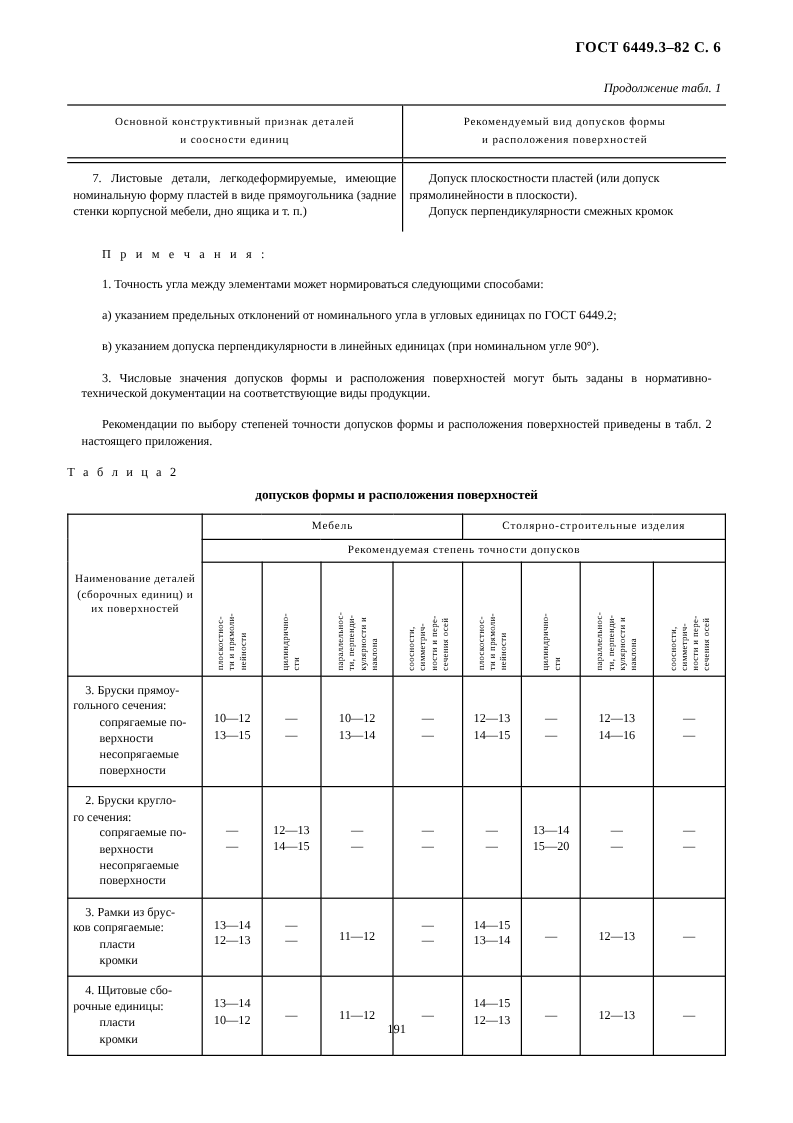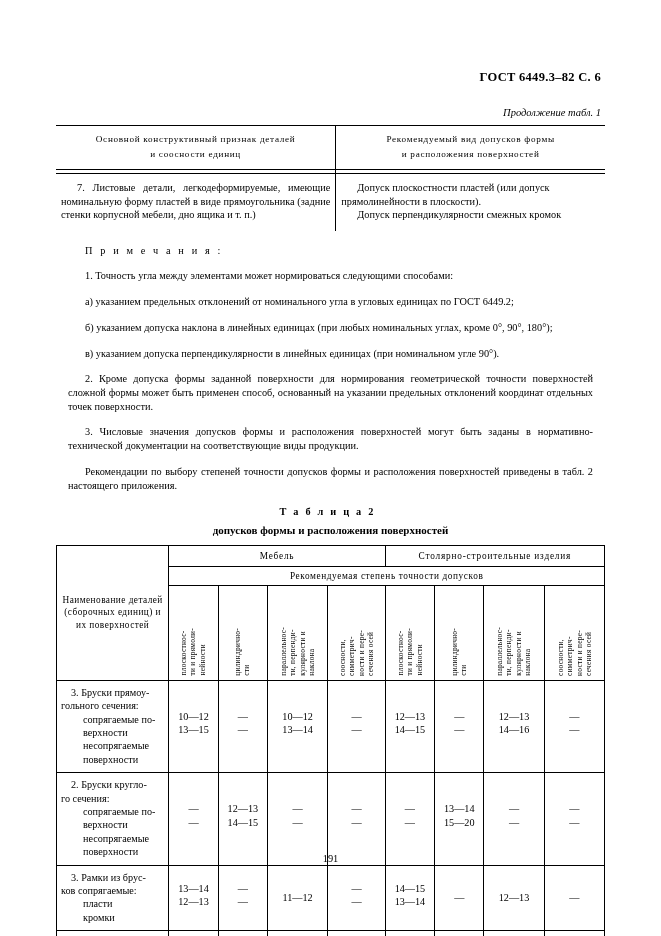--- a/index.html
+++ b/index.html
@@ -23,21 +23,21 @@
     box-sizing: border-box;
     padding: 0 56px;
   }
 
   
   .doc-header {
     text-align: right;
     font-weight: bold;
     font-size: 12.5px;
     letter-spacing: 0.3px;
-    padding-top: 70px;
+    padding-top: 32px;
     padding-right: 4px;
   }
   .cont-label {
     text-align: right;
     font-style: italic;
     font-size: 10.5px;
     margin-top: 22px;
     padding-right: 4px;
   }
 
@@ -89,26 +89,25 @@
     text-align-last: left;
   }
   .notes p.ind { text-indent: 17px; }
   .sp-wide {
     letter-spacing: 2.6px;
   }
   .blk { margin-top: 8px; }
 
   
   .tbl2-num {
-    text-align: center;
+    text-align: left;
     font-size: 10.3px;
     letter-spacing: 2.2px;
     margin-top: 14px;
     padding-right: 6px;
-    font-weight: bold;
   }
   .tbl2-title {
     text-align: center;
     font-weight: bold;
     font-size: 11px;
     line-height: 14.5px;
     margin-top: 6px;
   }
 
   
@@ -223,23 +222,21 @@
         <div class="indent">Допуск перпендикулярности смежных кромок</div>
       </td>
     </tr>
   </tbody>
     </table>
 
   <div class="notes">
     <p class="ind sp-wide">П р и м е ч а н и я :</p>
     <p class="ind">1. Точность угла между элементами может нормироваться следующими способами:</p>
     <p class="ind">а) указанием предельных отклонений от номинального угла в угловых единицах по ГОСТ 6449.2;</p>
-    <p class="ind">б) указанием допуска наклона в линейных единицах (при любых номинальных углах, кроме 0°, 90°, 180°);</p>
     <p class="ind">в) указанием допуска перпендикулярности в линейных единицах (при номинальном угле 90°).</p>
-    <p class="ind">2. Кроме допуска формы заданной поверхности для нормирования геометрической точности поверхностей сложной формы может быть применен способ, основанный на указании предельных отклонений координат отдельных точек поверхности.</p>
     <p class="ind blk">3. Числовые значения допусков формы и расположения поверхностей могут быть заданы в нормативно-технической документации на соответствующие виды  продукции.</p>
     <p class="ind">Рекомендации по выбору степеней точности допусков формы и расположения поверхностей приведены в табл. 2 настоящего приложения.</p>
   </div>
 
   <div class="tbl2-num">Т а б л и ц а  2</div>
   <div class="tbl2-title">
     <div>допусков формы и расположения поверхностей</div>
   </div>
 
   <table class="t2">

